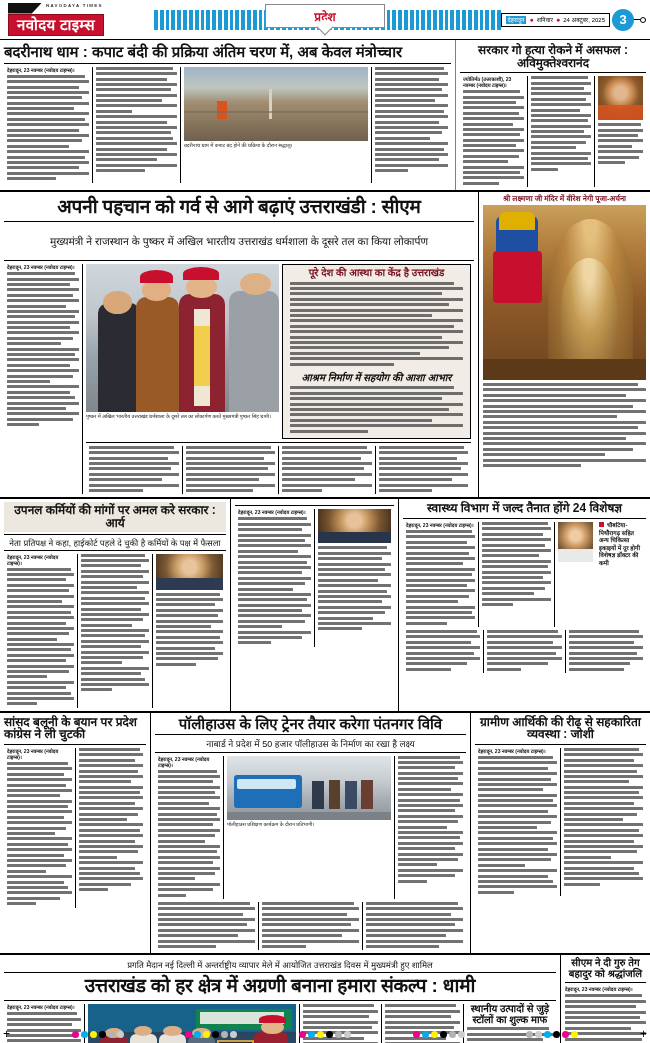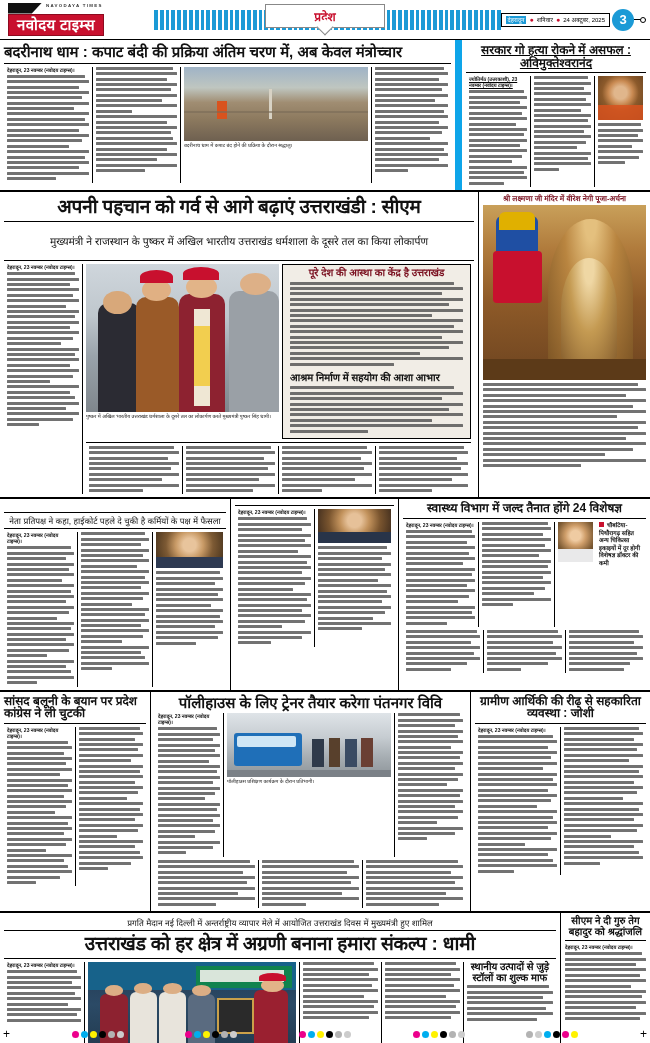--- a/index.html
+++ b/index.html
@@ -258,21 +258,21 @@
             <div class="ln w100"></div>
           <div class="ln w95"></div>
             <div class="ln w100"></div>
             <div class="ln w88"></div>
           <div class="ln w100"></div>
             <div class="ln w45"></div>
         </div>
       </div>
     </div>
 
-    <div style="flex:1; padding:2px 4px 3px 4px; border-left:7px solid #0ea5e9;text-decoration:underline;">
+    <div style="flex:1; padding:2px 4px 3px 4px; border-left:1px solid #0ea5e9;">
       <div class="hl hl-md" style="text-align:center; padding:2px 0 3px;">सरकार गो हत्या रोकने में असफल : अविमुक्तेश्वरानंद</div>
       <div class="cols" style="border-top:1px solid #000; padding-top:3px;">
         <div style="flex:1;" class="body-col">
           <div class="dline">ज्योतिर्मठ (उत्तरकाशी), 23 नवम्बर (नवोदय टाइम्स)।</div>
           <div class="ln w95"></div>
             <div class="ln w100"></div>
             <div class="ln w88"></div>
           <div class="ln w100"></div>
             <div class="ln w92"></div>
             <div class="ln w100"></div>
@@ -403,21 +403,21 @@
                     <div class="ln w100"></div>
                     <div class="ln w95"></div>
                   <div class="ln w100"></div>
                     <div class="ln w88"></div>
                     <div class="ln w100"></div>
                   <div class="ln w92"></div>
                     <div class="ln w75"></div>
                     <div class="ln w100"></div>
                   <div class="ln w60"></div>
                 </div>
-                <div class="hl hl-sm" style="text-align:left; margin-top:5px; color:#111;">आश्रम निर्माण में सहयोग की आशा आभार</div>
+                <div class="hl hl-sm" style="text-align:center; margin-top:5px; color:#111;font-style:italic;">आश्रम निर्माण में सहयोग की आशा आभार</div>
                 <div style="margin-top:3px;" class="body-col">
                   <div class="ln w95"></div>
                     <div class="ln w100"></div>
                     <div class="ln w88"></div>
                   <div class="ln w100"></div>
                     <div class="ln w92"></div>
                     <div class="ln w100"></div>
                   <div class="ln w82"></div>
                     <div class="ln w100"></div>
                     <div class="ln w45"></div>
@@ -508,21 +508,22 @@
           <div class="ln w75"></div>
           <div class="ln w100"></div>
         <div class="ln w60"></div>
       </div>
     </div>
   </div>
 
   <div style="display:flex; border-top:2px solid #000; border-bottom:2px solid #000;">
 
     <div style="flex:0 0 230px; padding:3px 4px;">
-      <div class="kicker" style="border-top:1px solid #000; border-bottom:1px solid #000; padding:2px 0; margin-top:10px;">नेता प्रतिपक्ष ने कहा, हाईकोर्ट पहले दे चुकी है कर्मियों के पक्ष में फैसला</div>
+      <div class="hl hl-md" style="text-align:center; background:#ece7df; padding:2px 0;">उपनल कर्मियों की मांगों पर अमल करे सरकार : आर्य</div>
+      <div class="kicker" style="border-top:1px solid #000; border-bottom:1px solid #000; padding:2px 0; margin-top:2px;">नेता प्रतिपक्ष ने कहा, हाईकोर्ट पहले दे चुकी है कर्मियों के पक्ष में फैसला</div>
       <div class="cols" style="padding-top:3px;">
         <div style="flex:1;" class="body-col">
           <div class="dline">देहरादून, 23 नवम्बर (नवोदय टाइम्स)।</div>
           <div class="ln w95"></div>
             <div class="ln w100"></div>
             <div class="ln w88"></div>
           <div class="ln w100"></div>
             <div class="ln w92"></div>
             <div class="ln w100"></div>
           <div class="ln w82"></div>
@@ -800,20 +801,21 @@
             <div class="ln w95"></div>
           <div class="ln w100"></div>
             <div class="ln w82"></div>
             <div class="ln w45"></div>
         </div>
       </div>
     </div>
 
     <div style="flex:0 0 320px; padding:3px 4px; border-left:1px solid #000;">
       <div class="hl hl-lg" style="text-align:center;">पॉलीहाउस के लिए ट्रेनर तैयार करेगा पंतनगर विवि</div>
+      <div class="subhead" style="border-top:1px solid #000; border-bottom:1px solid #000; padding:2px 0; margin-top:2px; font-size:9px;">नाबार्ड ने प्रदेश में 50 हजार पॉलीहाउस के निर्माण का रखा है लक्ष्य</div>
       <div class="cols" style="padding-top:3px;">
         <div style="flex:0 0 68px;" class="body-col">
           <div class="dline">देहरादून, 23 नवम्बर (नवोदय टाइम्स)।</div>
           <div class="ln w95"></div>
             <div class="ln w100"></div>
             <div class="ln w88"></div>
           <div class="ln w100"></div>
             <div class="ln w92"></div>
             <div class="ln w100"></div>
           <div class="ln w82"></div>

